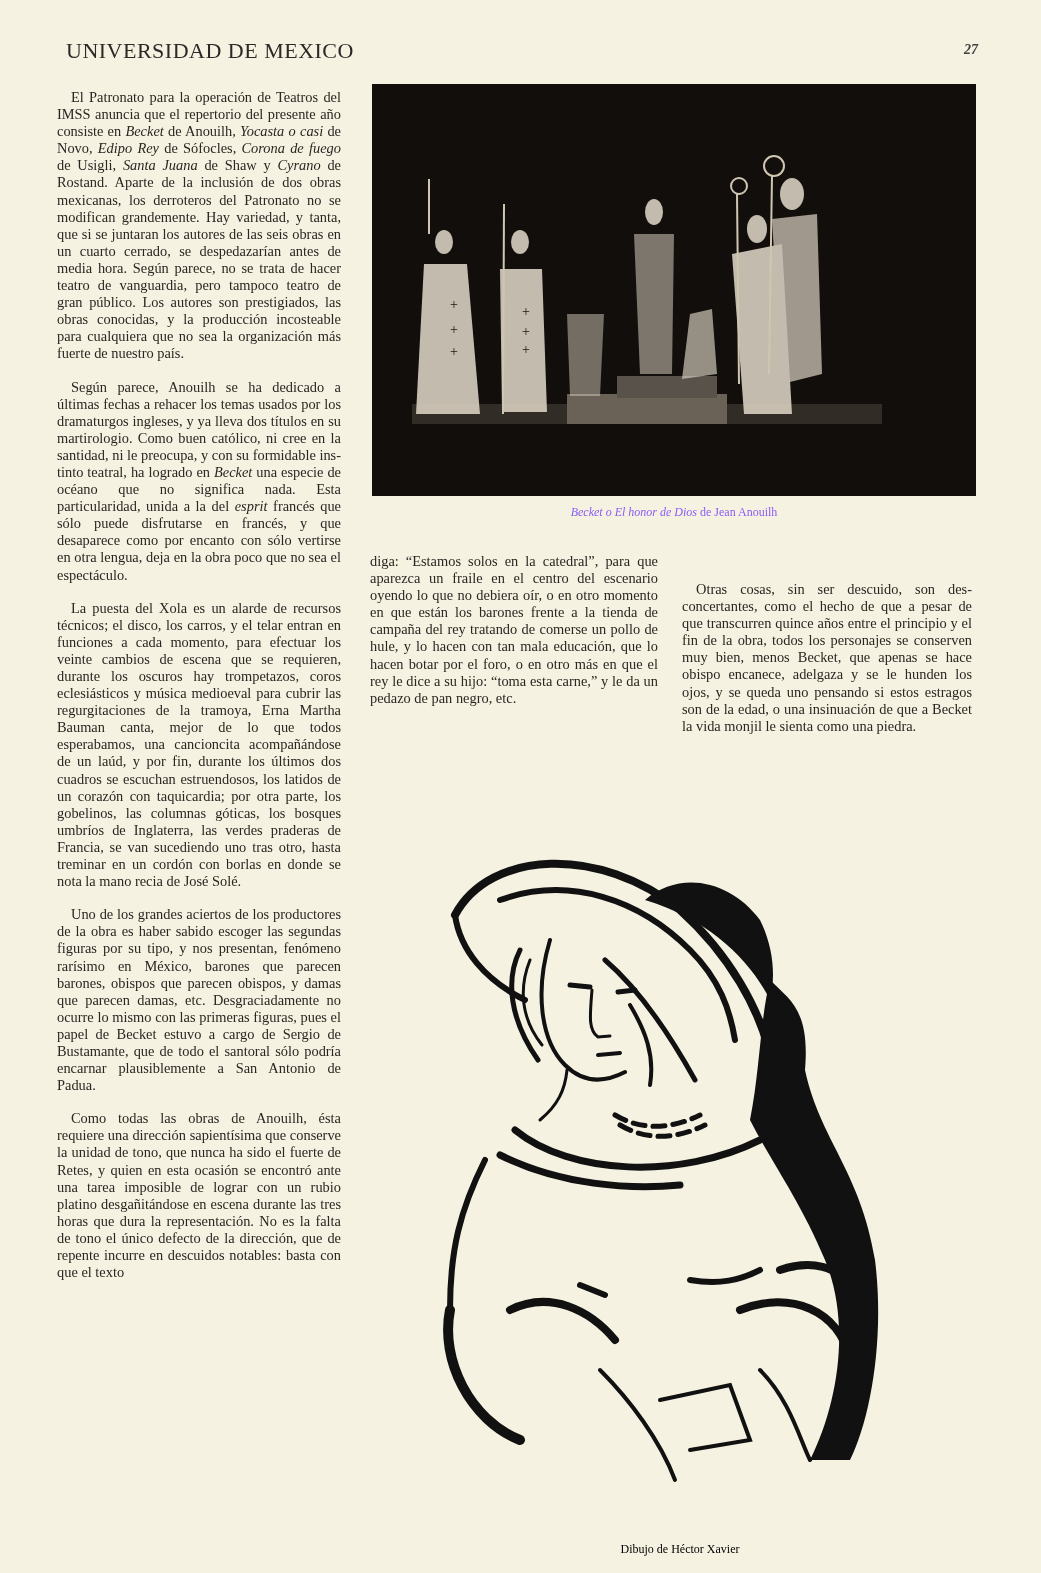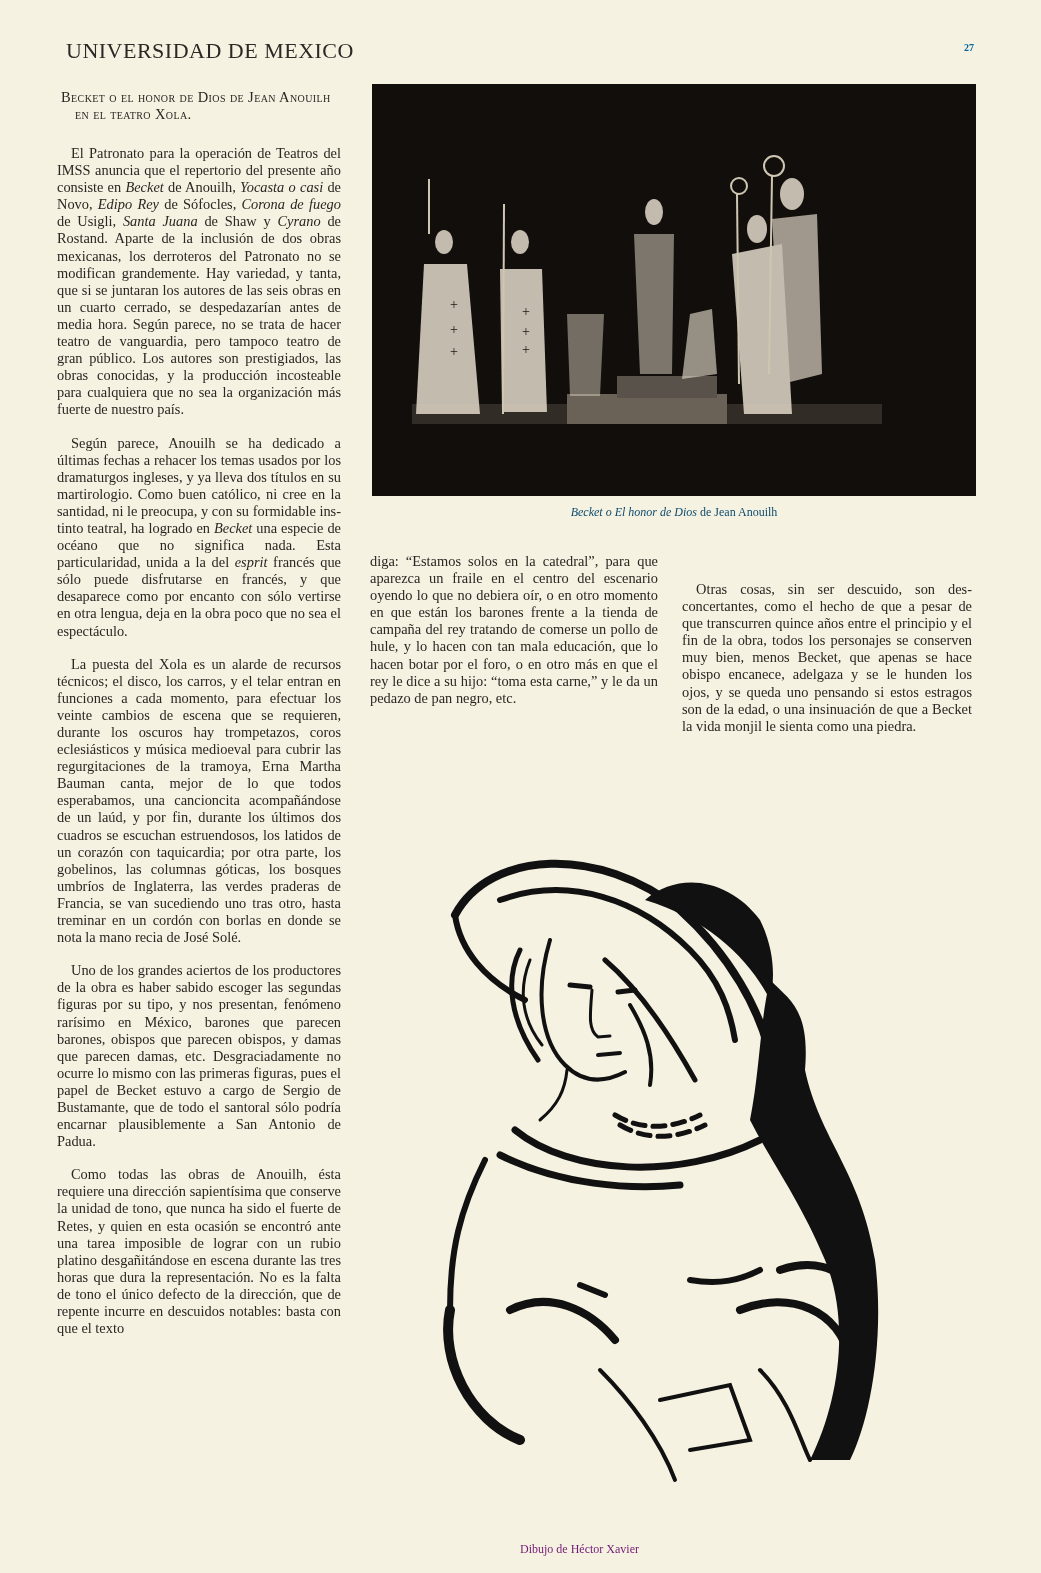--- a/index.html
+++ b/index.html
@@ -9,21 +9,21 @@
     font-family: "Liberation Serif", "DejaVu Serif", serif;
     color: #2a2622;
     position: relative;
   }
   .running-head {
     position: absolute; left: 66px; top: 38px;
     font-size: 22px; letter-spacing: 0.5px; color: #2b2825;
   }
   .page-number {
     position: absolute; left: 964px; top: 42px;
-    font-size: 10px; font-weight: bold; color: #0369a1;
+    font-size: 14px; font-weight: bold; color: #404040; font-style: italic;
   }
   .col { position: absolute; font-size: 14.4px; line-height: 17.1px; text-align: justify; hyphens: manual; }
   .col-left { left: 57px; top: 89px; width: 284px; }
   .col-mid { left: 370px; top: 553px; width: 288px; }
   .col-right { left: 682px; top: 581px; width: 290px; font-family: Liberation Serif, serif; }
   .article-title {
     font-variant: small-caps; font-size: 14.5px; line-height: 17px;
     text-align: left; padding-left: 14px; text-indent: -14px; margin: 0 0 22px 4px;
     letter-spacing: 0.4px;
   }
@@ -32,39 +32,36 @@
   .col p + p { margin-top: 16px; }
   em { }
 
   .photo {
     position: absolute; left: 372px; top: 84px; width: 604px; height: 412px;
     background: #120e0b; overflow: hidden;
   }
   .photo svg { width: 100%; height: 100%; display: block; }
   .caption-photo {
     position: absolute; left: 372px; top: 505px; width: 604px;
-    text-align: center; font-size: 12px; color: #0c4a6e;
+    text-align: center; font-size: 12px; color: #8b5cf6;
   }
   .drawing { position: absolute; left: 430px; top: 840px; width: 470px; height: 680px; }
   .drawing svg { width: 100%; height: 100%; display: block; }
   .caption-drawing {
     position: absolute; left: 520px; top: 1542px; width: 320px;
-    text-align: left; font-size: 12px; color: #701a75;
+    text-align: center; font-size: 12px; color: #000000;
   }
 </style>
 </head>
 <body>
 
 <div class="running-head">UNIVERSIDAD DE MEXICO</div>
 <div class="page-number">27</div>
 
 <div class="col col-left">
-  <div class="article-title">
-    <span>Becket o el honor de Dios de Jean Anouilh en el teatro Xola.</span>
-  </div>
   <div id="left-paragraphs">
       <p class="ind"><span>El Patronato para la operación de Tea­tros del IMSS anuncia que el repertorio del presente año consiste en </span><em>Becket</em><span> de Anouilh, </span><em>Yocasta o casi</em><span> de Novo, </span><em>Edipo Rey</em><span> de Sófocles, </span><em>Corona de fuego</em><span> de Usigli, </span><em>Santa Juana</em><span> de Shaw y </span><em>Cyrano</em><span> de Rostand. Aparte de la inclusión de dos obras mexicanas, los derroteros del Patronato no se modifican grandemente. Hay variedad, y tanta, que si se juntaran los autores de las seis obras en un cuarto cerrado, se despedazarían antes de media hora. Según parece, no se trata de hacer teatro de vanguardia, pero tampoco tea­tro de gran público. Los autores son pres­tigiados, las obras conocidas, y la pro­ducción incosteable para cualquiera que no sea la organización más fuerte de nuestro país.</span></p>
       <p class="ind"><span>Según parece, Anouilh se ha dedicado a últimas fechas a rehacer los temas usa­dos por los dramaturgos ingleses, y ya lleva dos títulos en su martirologio. Co­mo buen católico, ni cree en la santidad, ni le preocupa, y con su formidable ins­tinto teatral, ha logrado en </span><em>Becket</em><span> una especie de océano que no significa nada. Esta particularidad, unida a la del </span><em>esprit</em><span> francés que sólo puede disfrutarse en francés, y que desaparece como por en­canto con sólo vertirse en otra lengua, deja en la obra poco que no sea el es­pectáculo.</span></p>
       <p class="ind"><span>La puesta del Xola es un alarde de recursos técnicos; el disco, los carros, y el telar entran en funciones a cada mo­mento, para efectuar los veinte cambios de escena que se requieren, durante los oscuros hay trompetazos, coros eclesiás­ticos y música medioeval para cubrir las regurgitaciones de la tramoya, Erna Martha Bauman canta, mejor de lo que todos esperabamos, una cancioncita acom­pañándose de un laúd, y por fin, durante los últimos dos cuadros se escuchan es­truendosos, los latidos de un corazón con taquicardia; por otra parte, los gobelinos, las columnas góticas, los bosques umbríos de Inglaterra, las verdes praderas de Francia, se van sucediendo uno tras otro, hasta treminar en un cordón con borlas en donde se nota la mano recia de José Solé.</span></p>
       <p class="ind"><span>Uno de los grandes aciertos de los productores de la obra es haber sabido escoger las segundas figuras por su tipo, y nos presentan, fenómeno rarísimo en México, barones que parecen barones, obispos que parecen obispos, y damas que parecen damas, etc. Desgraciada­mente no ocurre lo mismo con las pri­meras figuras, pues el papel de Becket estuvo a cargo de Sergio de Bustamante, que de todo el santoral sólo podría en­carnar plausiblemente a San Antonio de Padua.</span></p>
       <p class="ind"><span>Como todas las obras de Anouilh, ésta requiere una dirección sapientísima que conserve la unidad de tono, que nunca ha sido el fuerte de Retes, y quien en esta ocasión se encontró ante una tarea im­posible de lograr con un rubio platino desgañitándose en escena durante las tres horas que dura la representación. No es la falta de tono el único defecto de la dirección, que de repente incurre en des­cuidos notables: basta con que el texto</span></p>
     </div>
 </div>
 
 <div class="photo">

